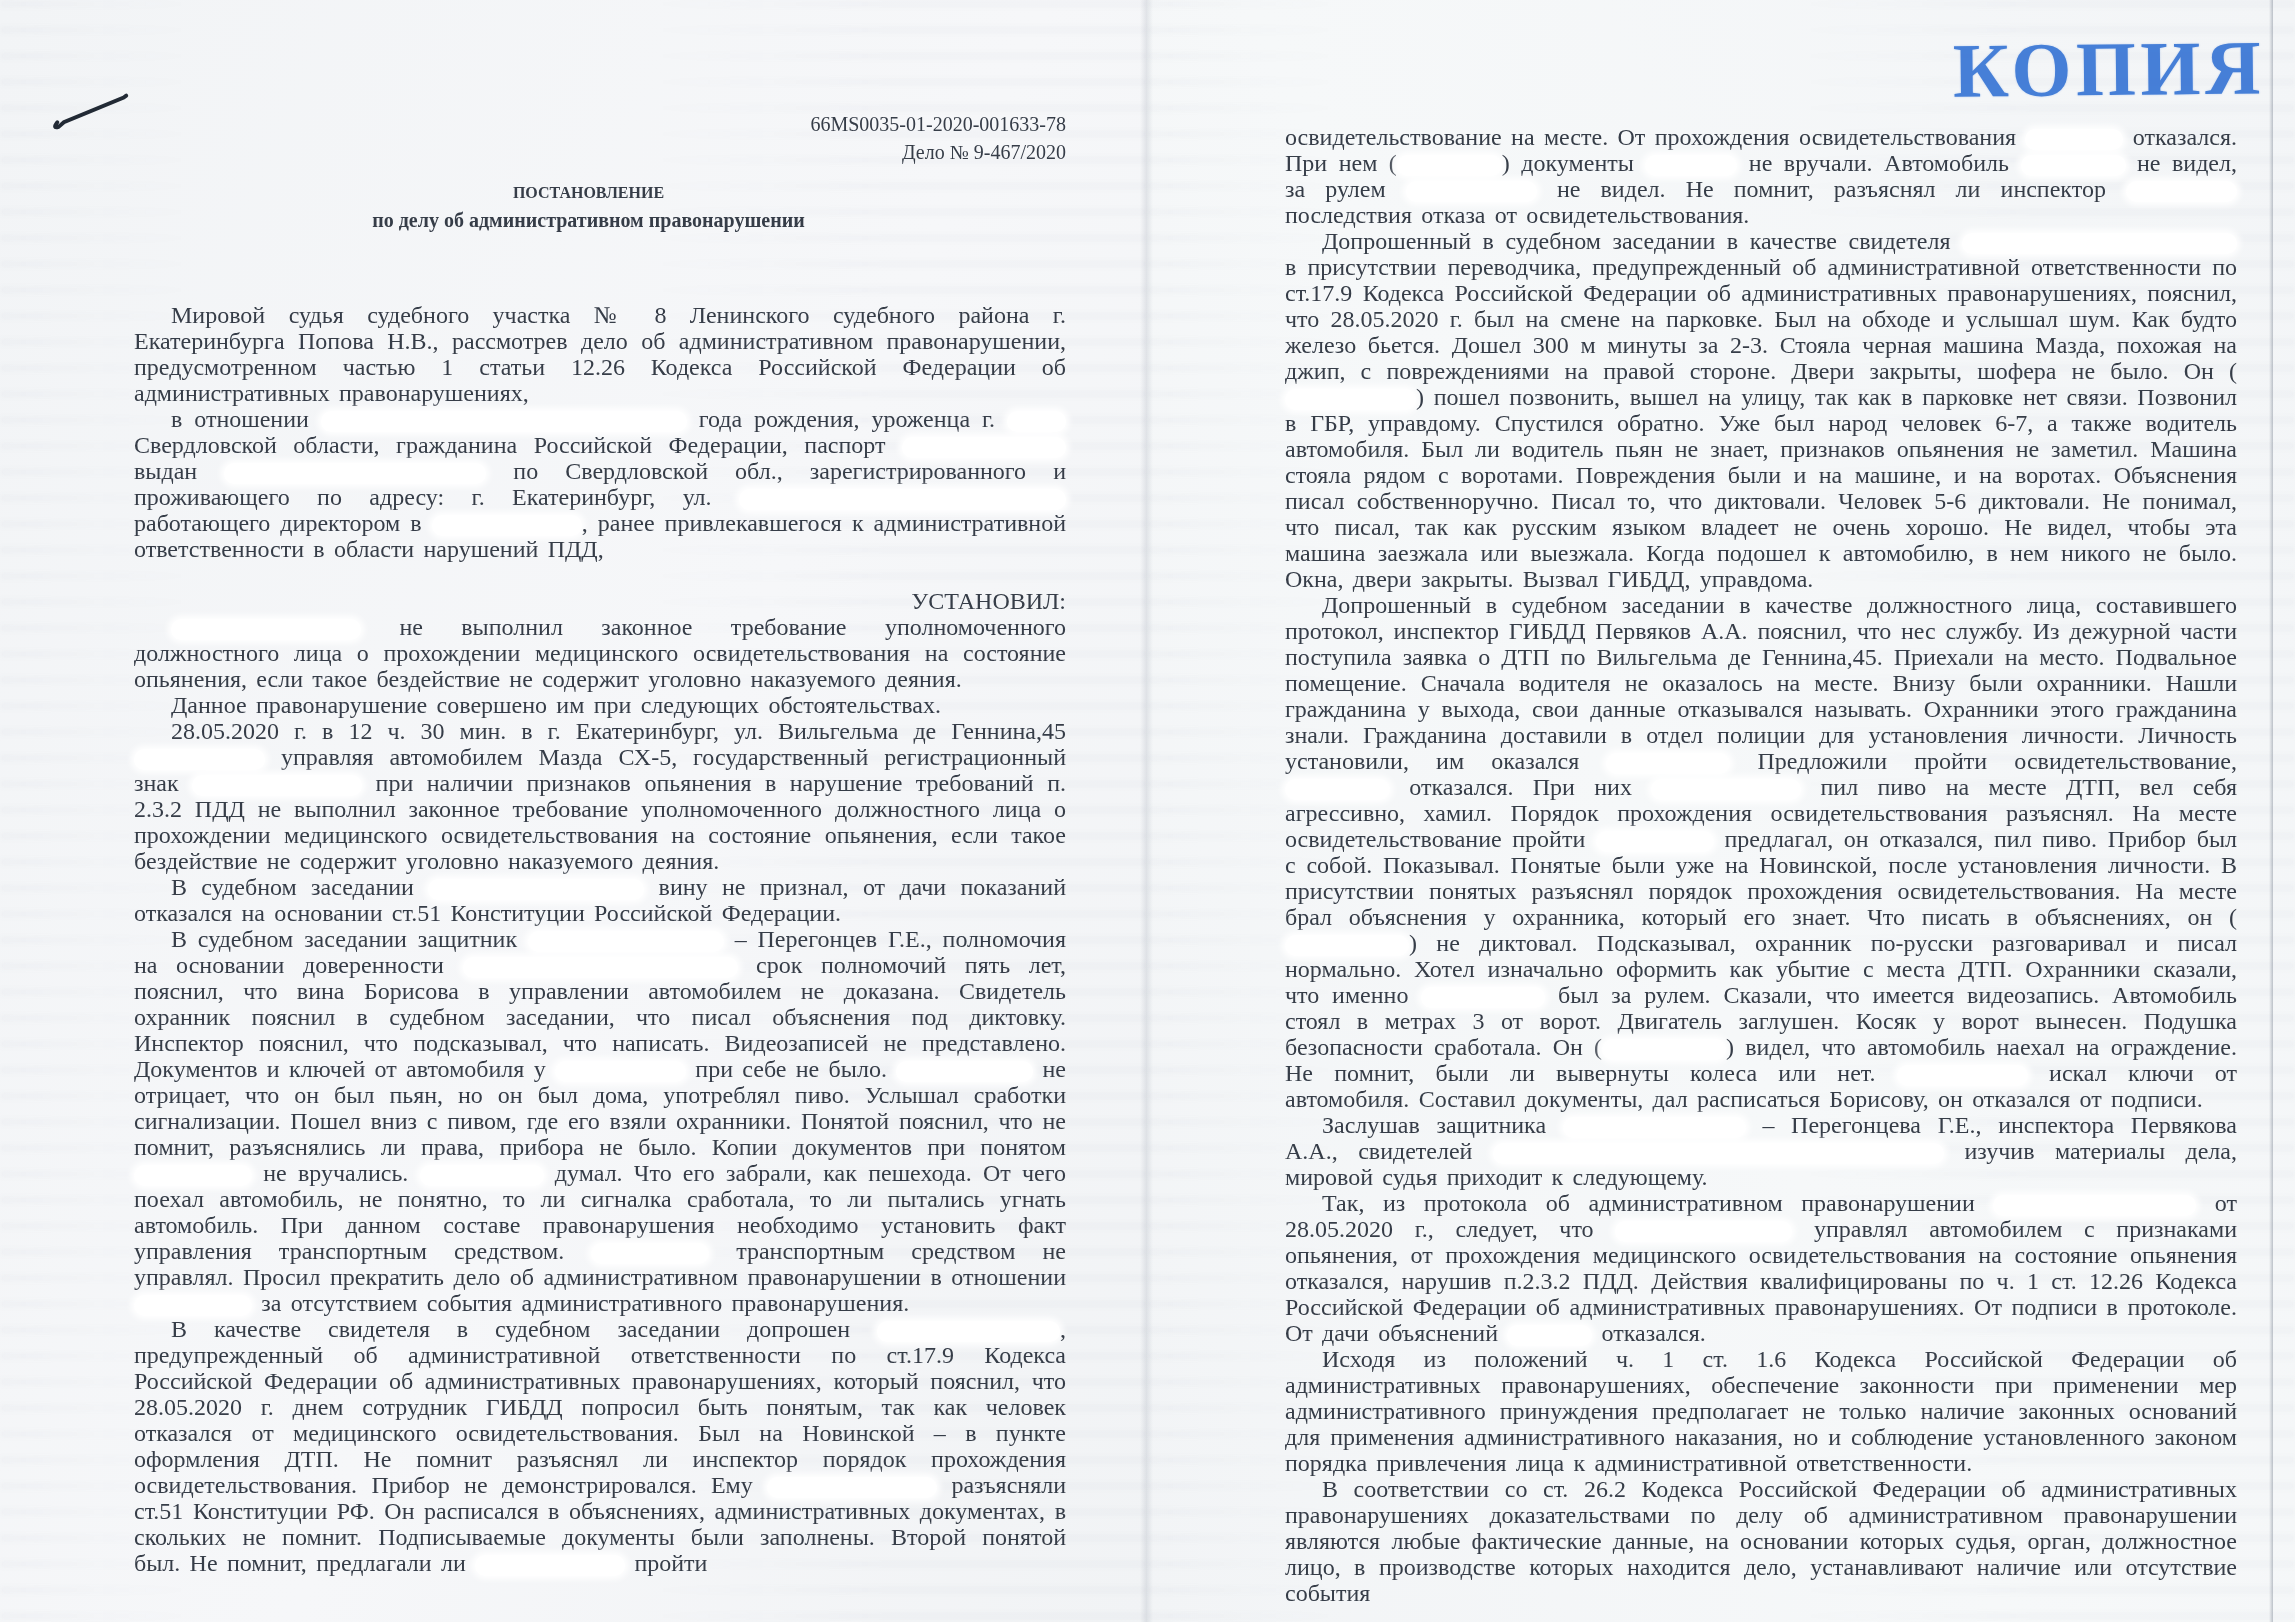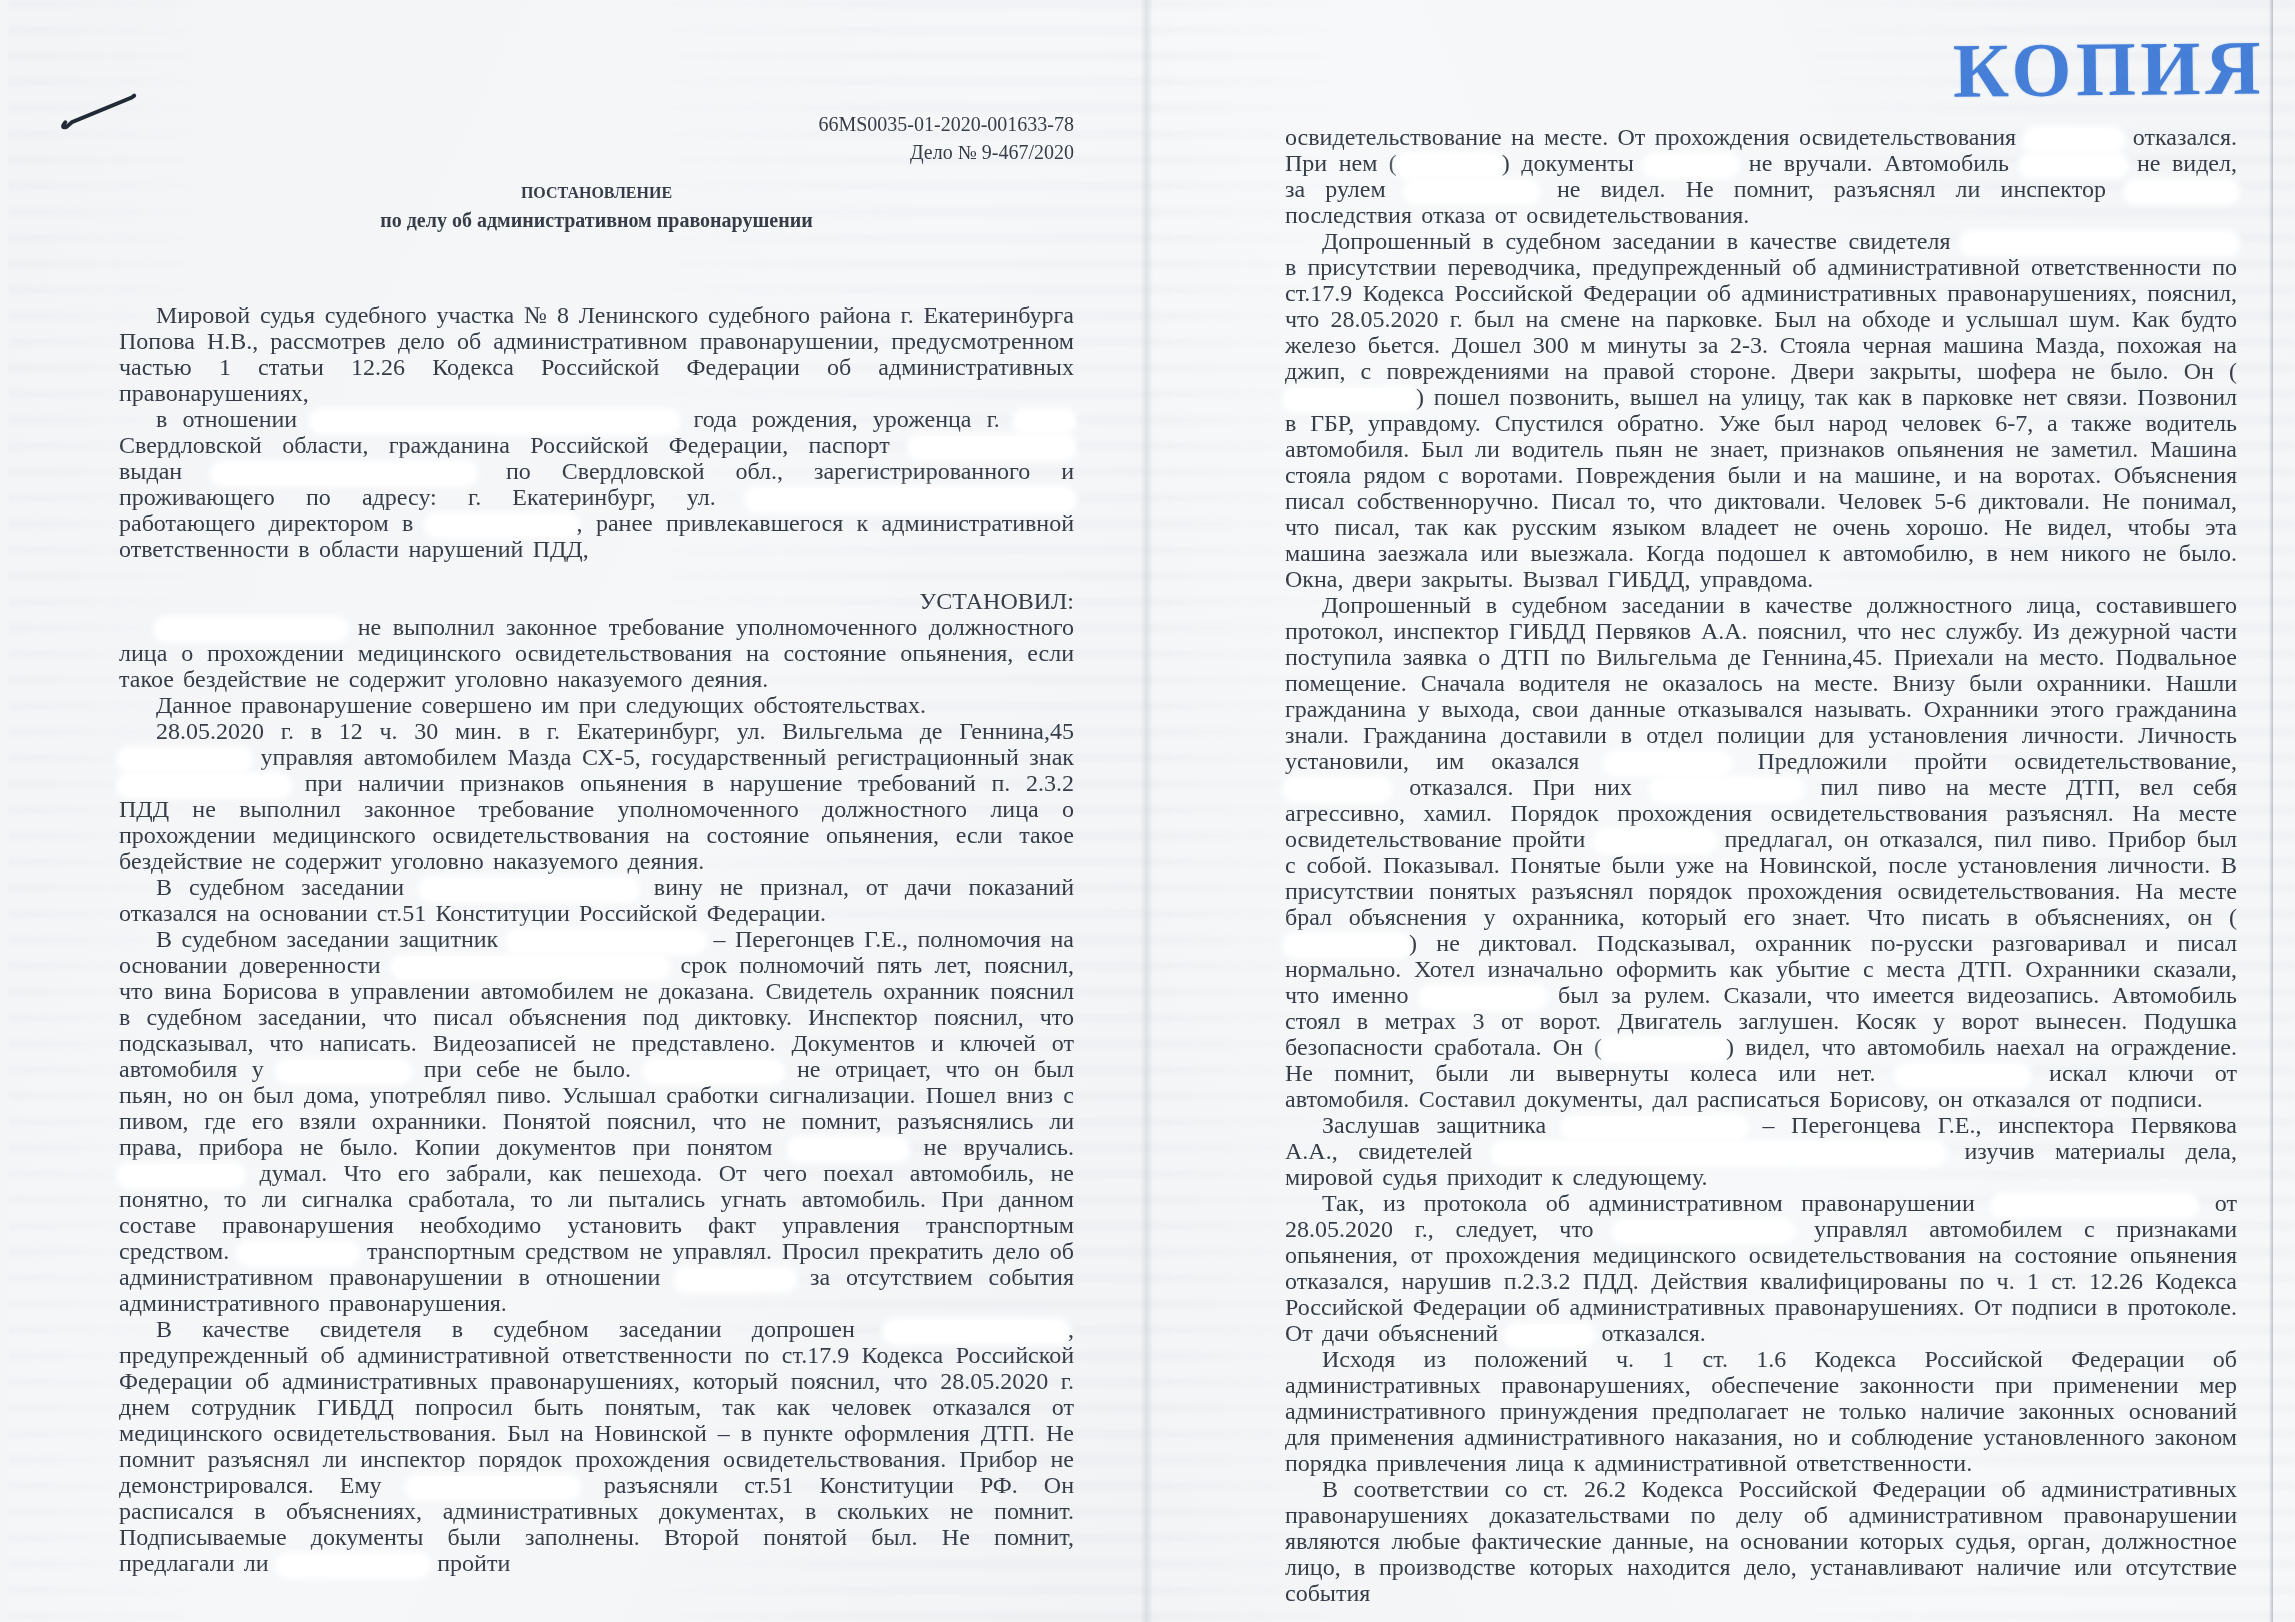--- a/index.html
+++ b/index.html
@@ -5,21 +5,21 @@
   html,body{margin:0;padding:0;background:#e8eaec;}
   .canvas{
     position:relative;
     width:2295px;height:1622px;
     background:#f3f5f7;
     font-family:"Liberation Serif","DejaVu Serif",serif;
     color:#363d48;
     overflow:hidden;
   }
   .page{position:absolute;top:0;height:1622px;overflow:hidden;}
-  .page-left{left:8px;width:1147px;
+  .page-left{left:0;width:1147px;
     background:linear-gradient(115deg,#f2f4f6 0%,#f6f7f9 55%,#f1f3f5 100%);}
   .page-right{left:1147px;width:1148px;
     background:linear-gradient(245deg,#f3f5f7 0%,#f6f8f9 55%,#f2f4f6 100%);}
   
   .page::before{
     content:"";position:absolute;inset:0;pointer-events:none;
     background:
       repeating-linear-gradient(180deg,
         rgba(104,114,138,.055) 0px, rgba(104,114,138,.055) 8.5px,
         rgba(0,0,0,0) 8.5px, rgba(0,0,0,0) 26px);
@@ -31,21 +31,21 @@
   .content{position:absolute;top:0;}
   .page-left  .content{left:111px;width:955px;}
   .page-right .content{left:138px;width:952px;}
 
   .case-head{margin-top:110px;text-align:right;font-size:20px;line-height:28px;}
   .doc-title{margin-top:13px;text-align:center;font-weight:bold;font-size:16px;line-height:27.5px;}
   .doc-subtitle{text-align:center;font-weight:bold;font-size:20px;line-height:27.5px;}
   .date-row{margin-top:50px;display:flex;justify-content:space-between;font-size:20px;line-height:27.5px;}
 
   .paras{font-size:24px;line-height:26px;}
-  #left-body{margin-top:68px;}
+  #left-body{margin-top:68px;margin-left:23px;}
   #right-body{margin-top:124px;}
   .para{margin:0;text-align:justify;word-spacing:3.3px;}
   .para.indent{text-indent:37px;}
   .para.center{text-align:right;text-indent:0;}
   .para.space-before{margin-top:26px;}
 
   .redact{
     display:inline-block;height:21px;min-width:39px;
     background:#ffffff;border-radius:10.5px;
     box-shadow:0 0 5.9px 3.3px rgba(255,255,255,.95);

